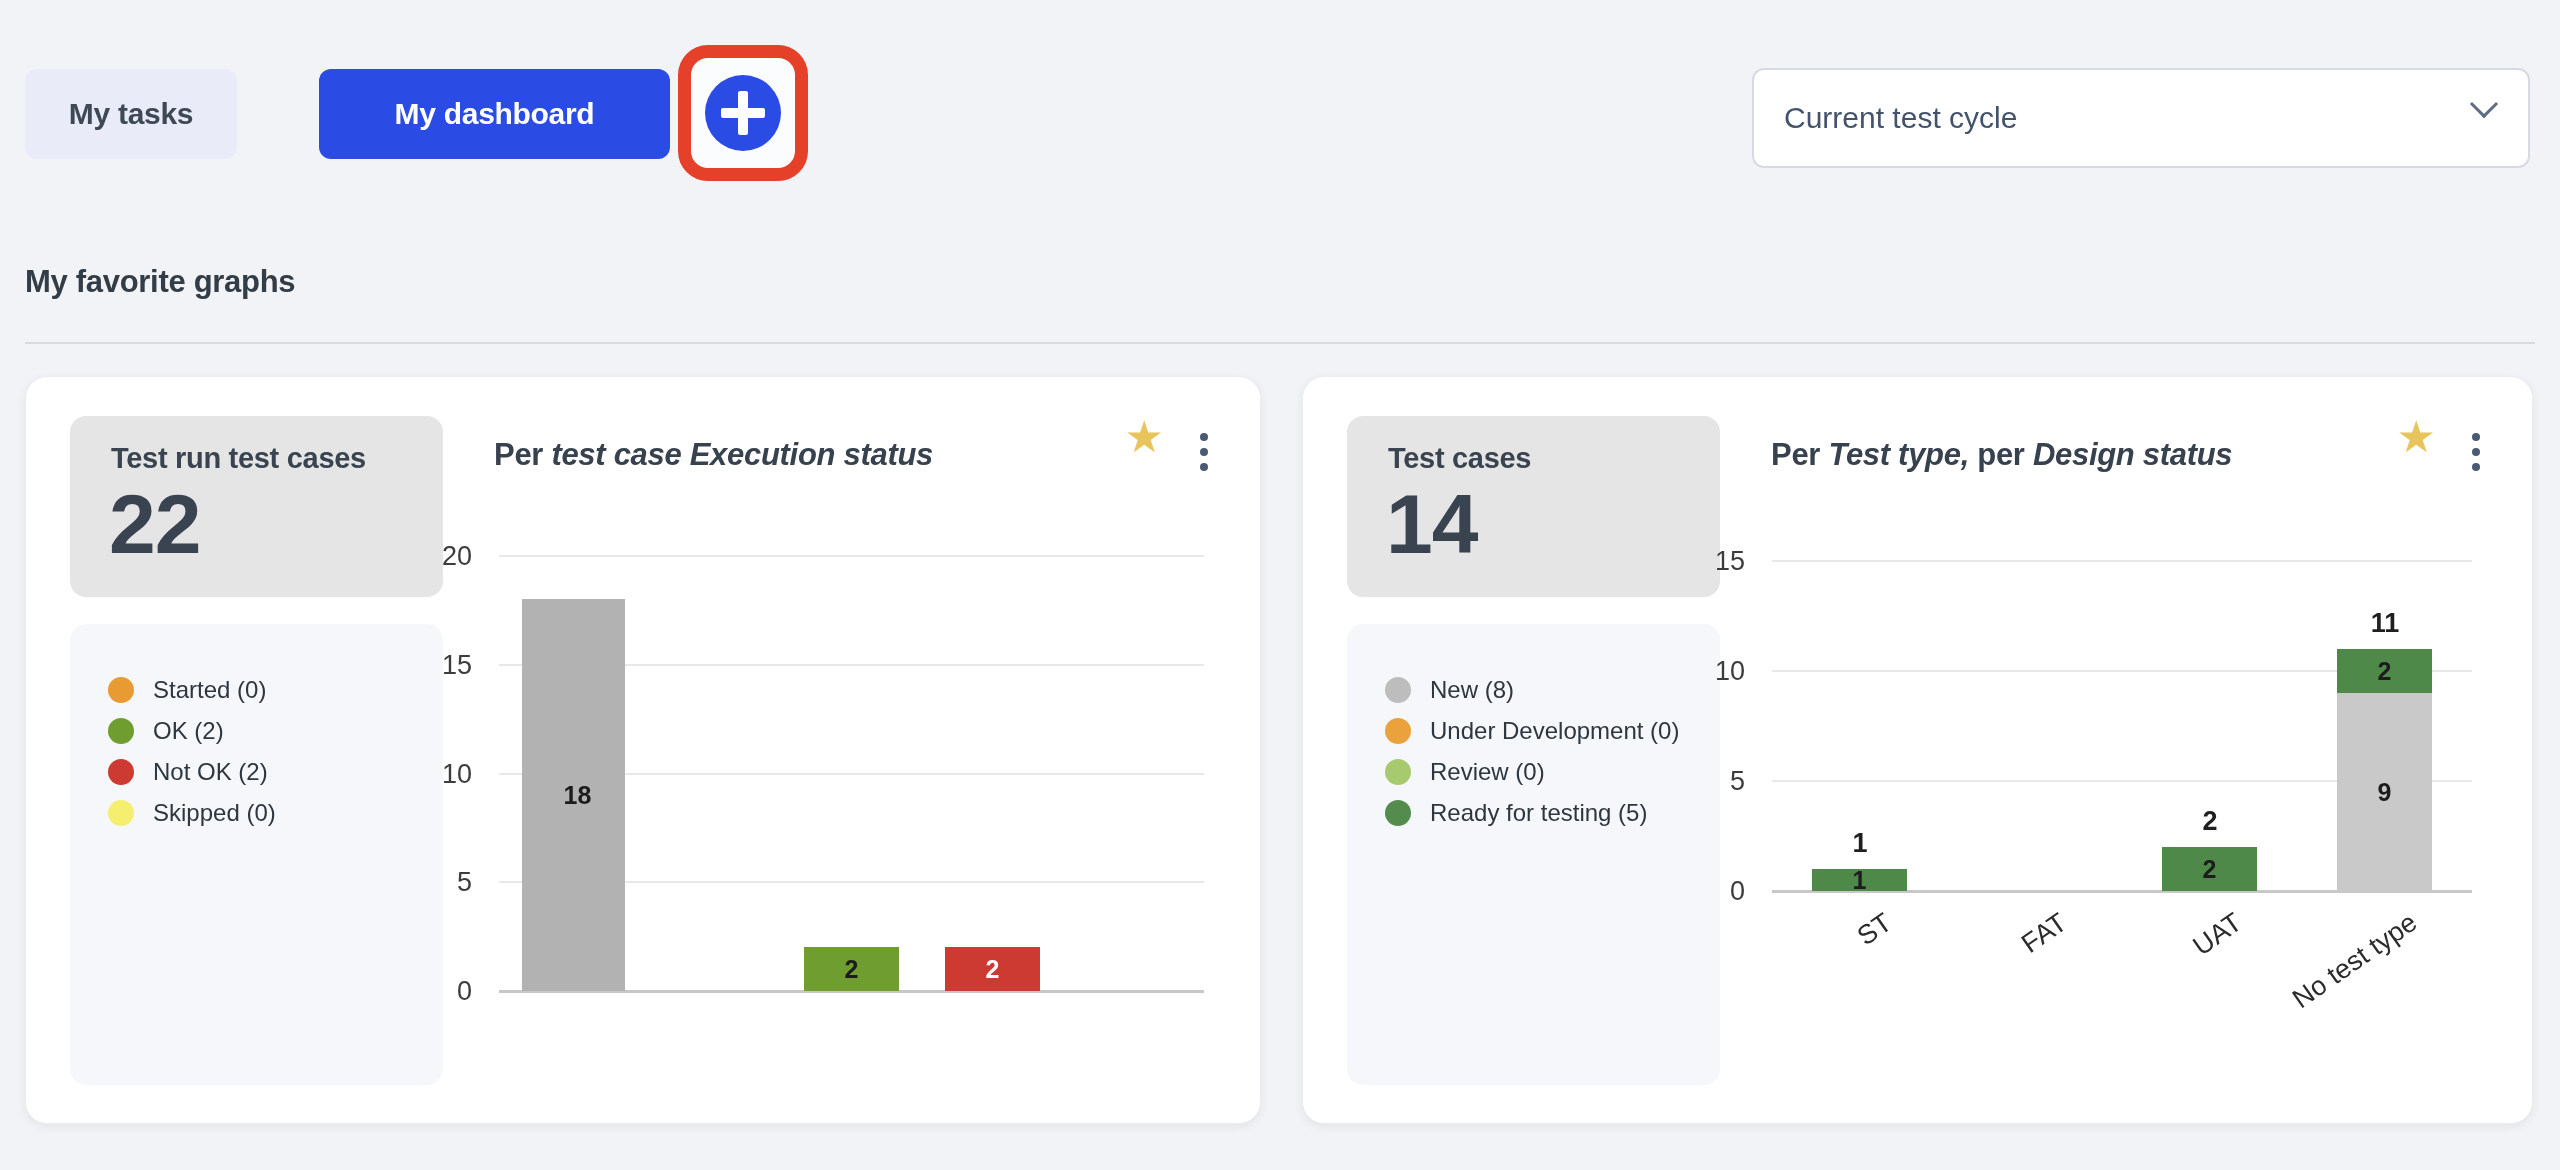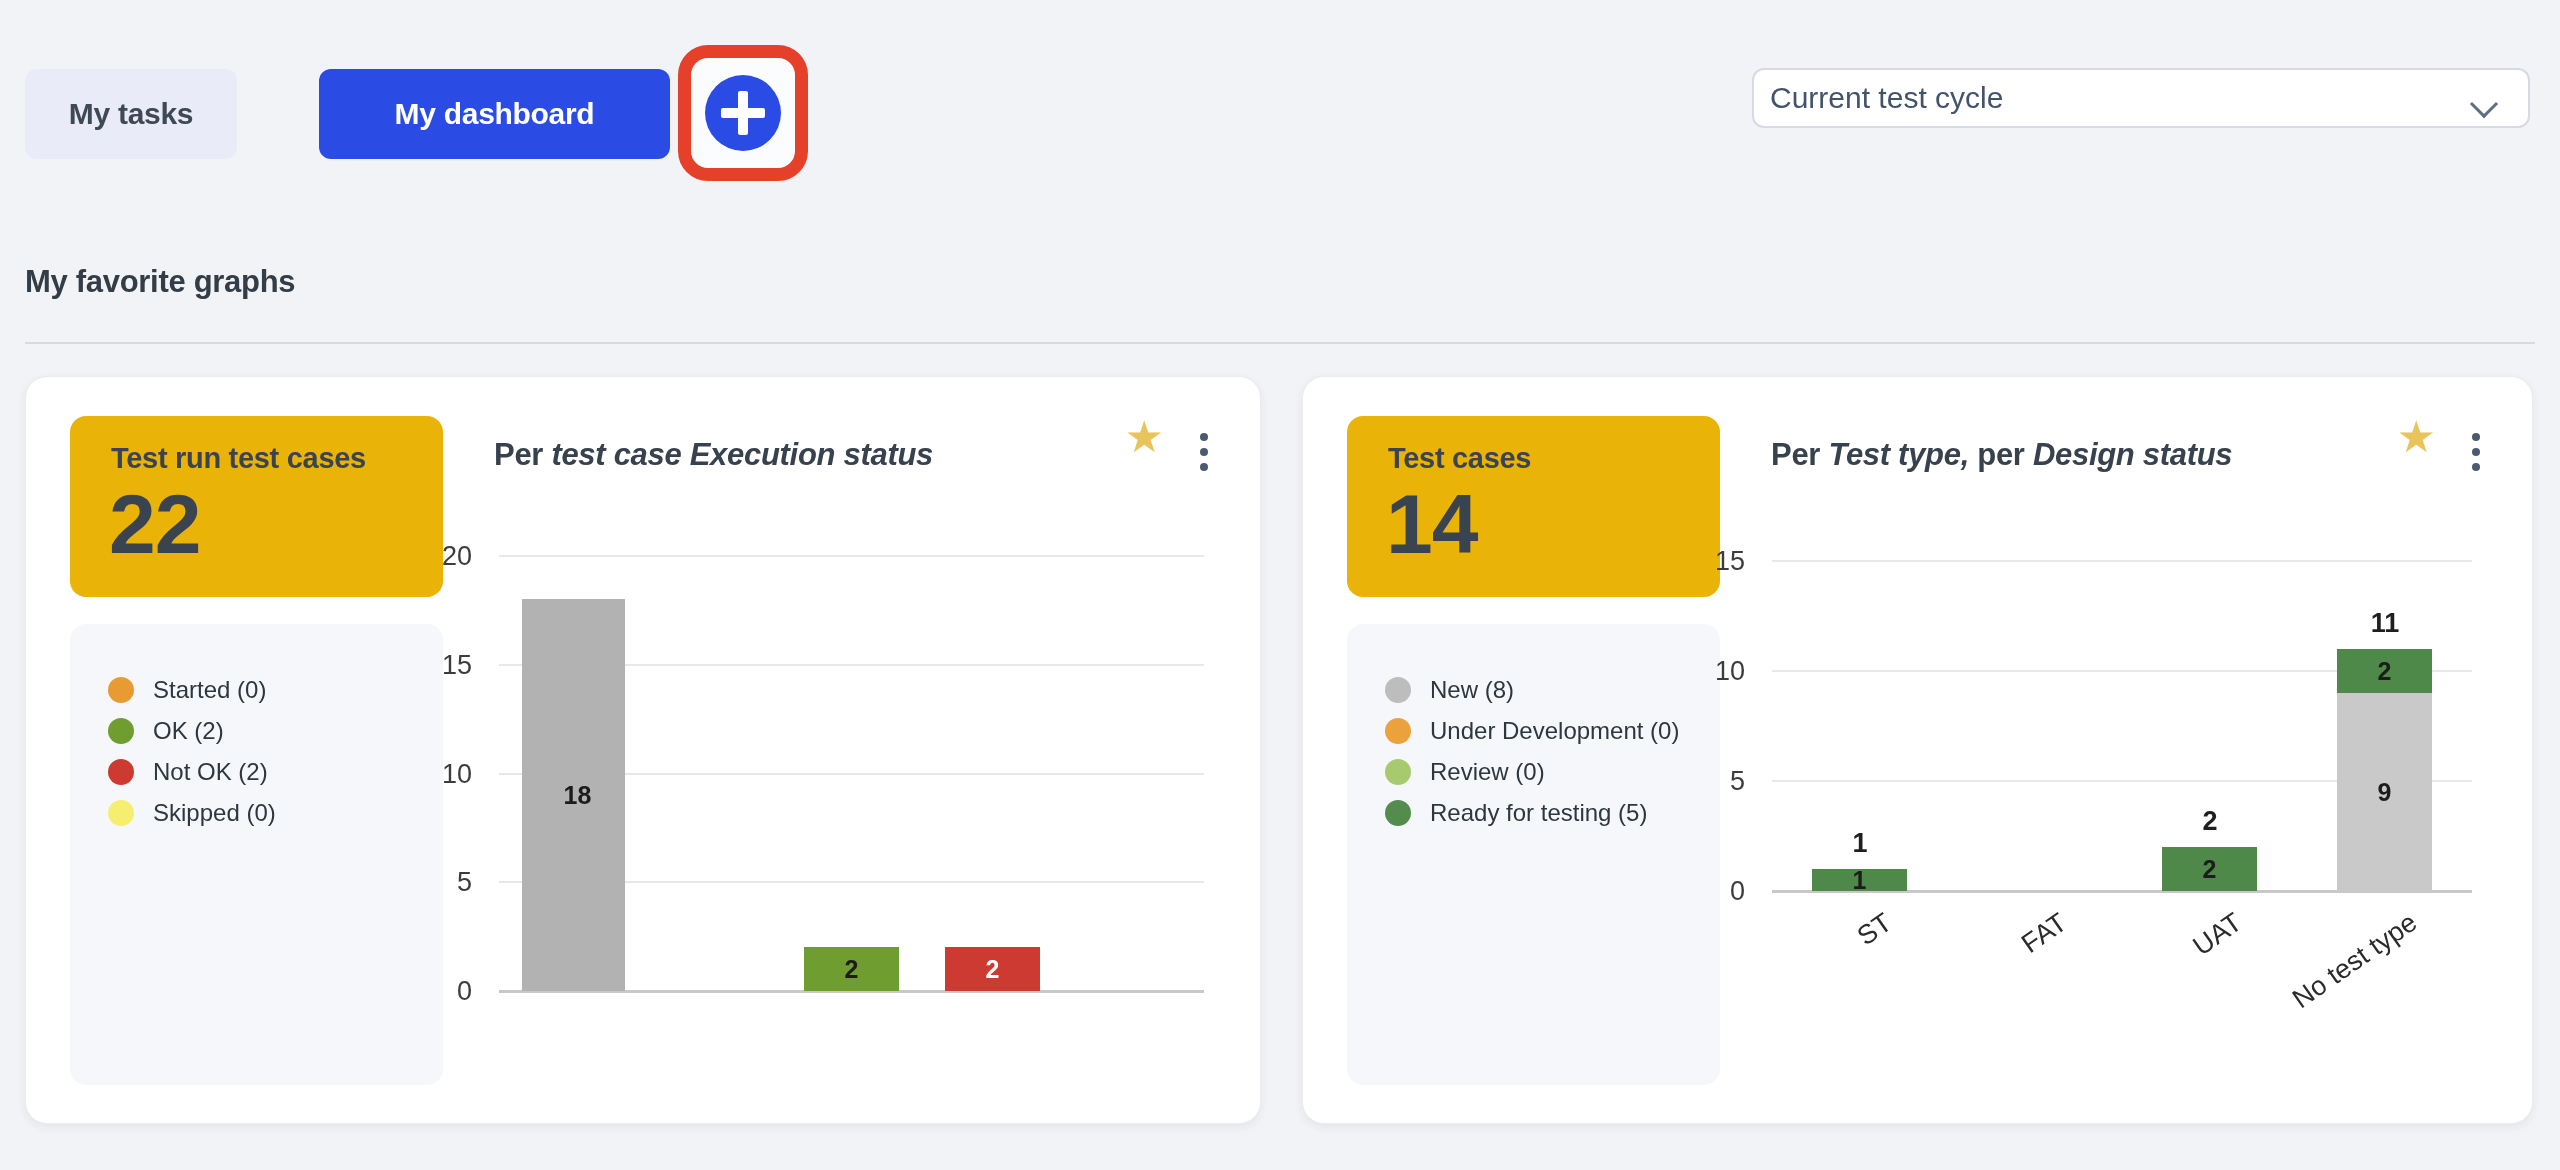--- a/index.html
+++ b/index.html
@@ -29,23 +29,23 @@
   }
   .add-btn{position:relative;width:76px;height:76px;border-radius:50%;background:#2a4be4;cursor:pointer;}
   .add-btn::before,.add-btn::after{
     content:"";position:absolute;left:50%;top:50%;transform:translate(-50%,-50%);
     background:#ffffff;border-radius:2px;
   }
   .add-btn::before{width:44px;height:10px;}
   .add-btn::after{width:10px;height:44px;}
 
   .cycle-select{
-    position:absolute;left:1752px;top:68px;width:778px;height:60px;
+    position:absolute;left:1752px;top:68px;width:778px;height:100px;
     background:#ffffff;border:2px solid #d5dae3;border-radius:12px;
-    box-sizing:border-box;display:flex;align-items:center;padding:0 16px;
+    box-sizing:border-box;display:flex;align-items:center;padding:0 30px;
     font-size:30px;color:#43536b;cursor:pointer;
   }
   .chevron{
     position:absolute;right:34px;top:24px;width:17px;height:17px;
     border-right:3px solid #5f6e85;border-bottom:3px solid #5f6e85;
     transform:rotate(45deg);
   }
 
   
   .section-title{position:absolute;left:25px;top:264px;font-size:31px;font-weight:bold;color:#333d47;letter-spacing:-0.3px;}
@@ -55,21 +55,21 @@
   .card{
     position:absolute;top:376px;height:748px;background:#ffffff;
     border:1px solid #ececef;border-radius:22px;box-sizing:border-box;
     box-shadow:0 3px 10px rgba(35,45,70,0.07);
   }
   .card-0{left:25px;width:1236px;}
   .card-1{left:1302px;width:1231px;}
 
   .stat-box{
     position:absolute;left:44px;top:39px;width:373px;height:181px;
-    background:#eab308;border-radius:16px;
+    background:#e5e5e5;border-radius:16px;
   }
   .stat-title{position:absolute;left:41px;top:26px;font-size:29px;font-weight:bold;color:#3a4350;letter-spacing:-0.3px;white-space:nowrap;}
   .stat-value{position:absolute;left:39px;top:64px;font-size:84px;font-weight:bold;color:#3a4350;line-height:1.05;letter-spacing:-1px;}
 
   .legend-box{
     position:absolute;left:44px;top:247px;width:373px;height:461px;
     background:#f5f7fa;border-radius:16px;padding-top:45px;box-sizing:border-box;
   }
   .legend-item{display:flex;align-items:center;height:41px;padding-left:38px;}
   .legend-dot{width:26px;height:26px;border-radius:50%;margin-right:19px;flex:none;}

